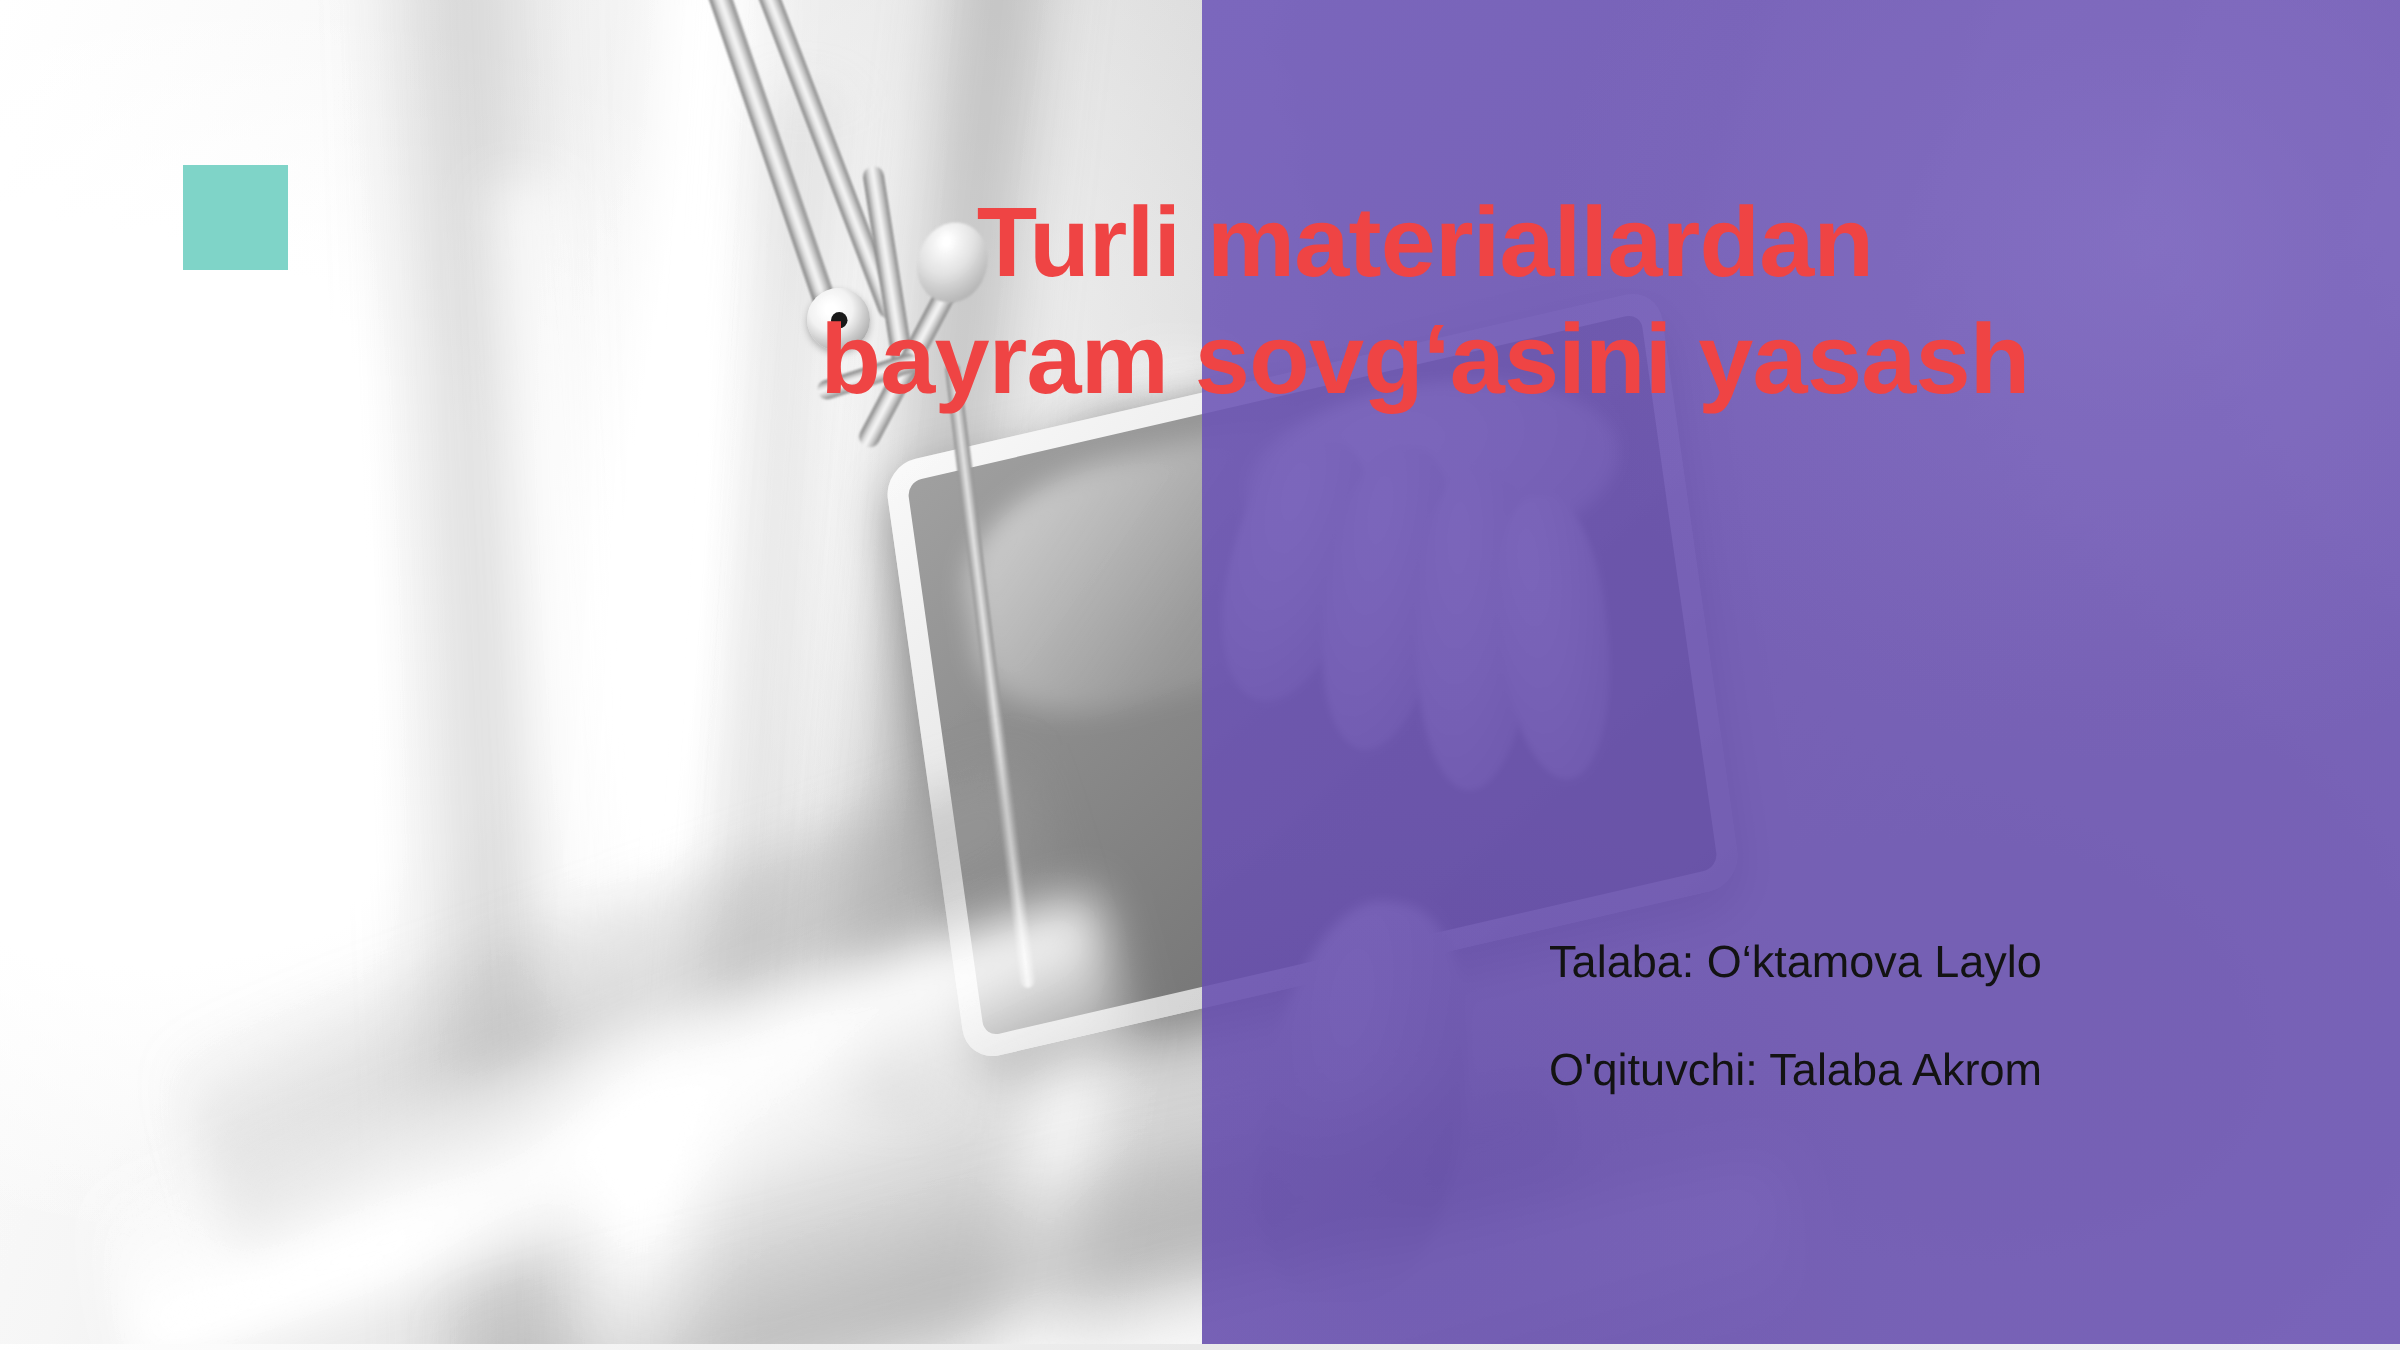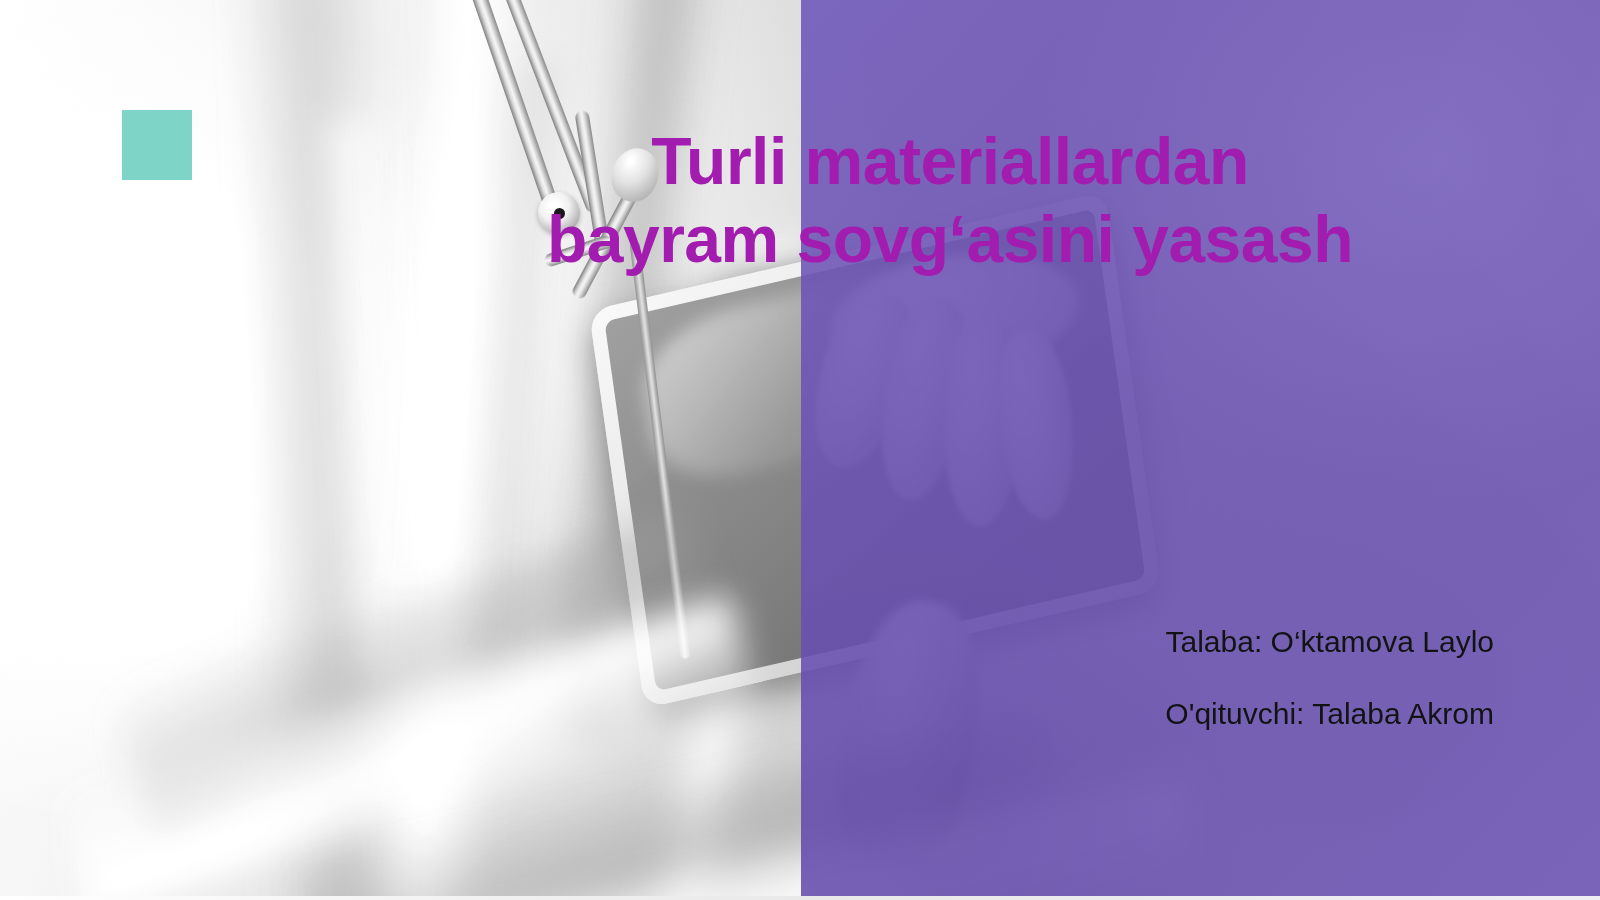--- a/index.html
+++ b/index.html
@@ -201,31 +201,31 @@
   .title {
     position: absolute;
     left: 500px;
     top: 122px;
     width: 900px;
     text-align: center;
     font-size: 66px;
     line-height: 78px;
     font-weight: bold;
     letter-spacing: -0.5px;
-    color: #a21caf;
+    color: #ef4444;
     white-space: pre-line;
   }
 
   
   .credits {
     position: absolute;
     left: 900px;
     top: 624px;
     width: 594px;
-    text-align: right;
+    text-align: center;
     color: #131313;
     font-size: 30px;
     line-height: 36px;
   }
   .credit-line { display: block; }
   .credit-gap { display: block; height: 36px; }
 
   
   .slide-edge {
     position: absolute;

